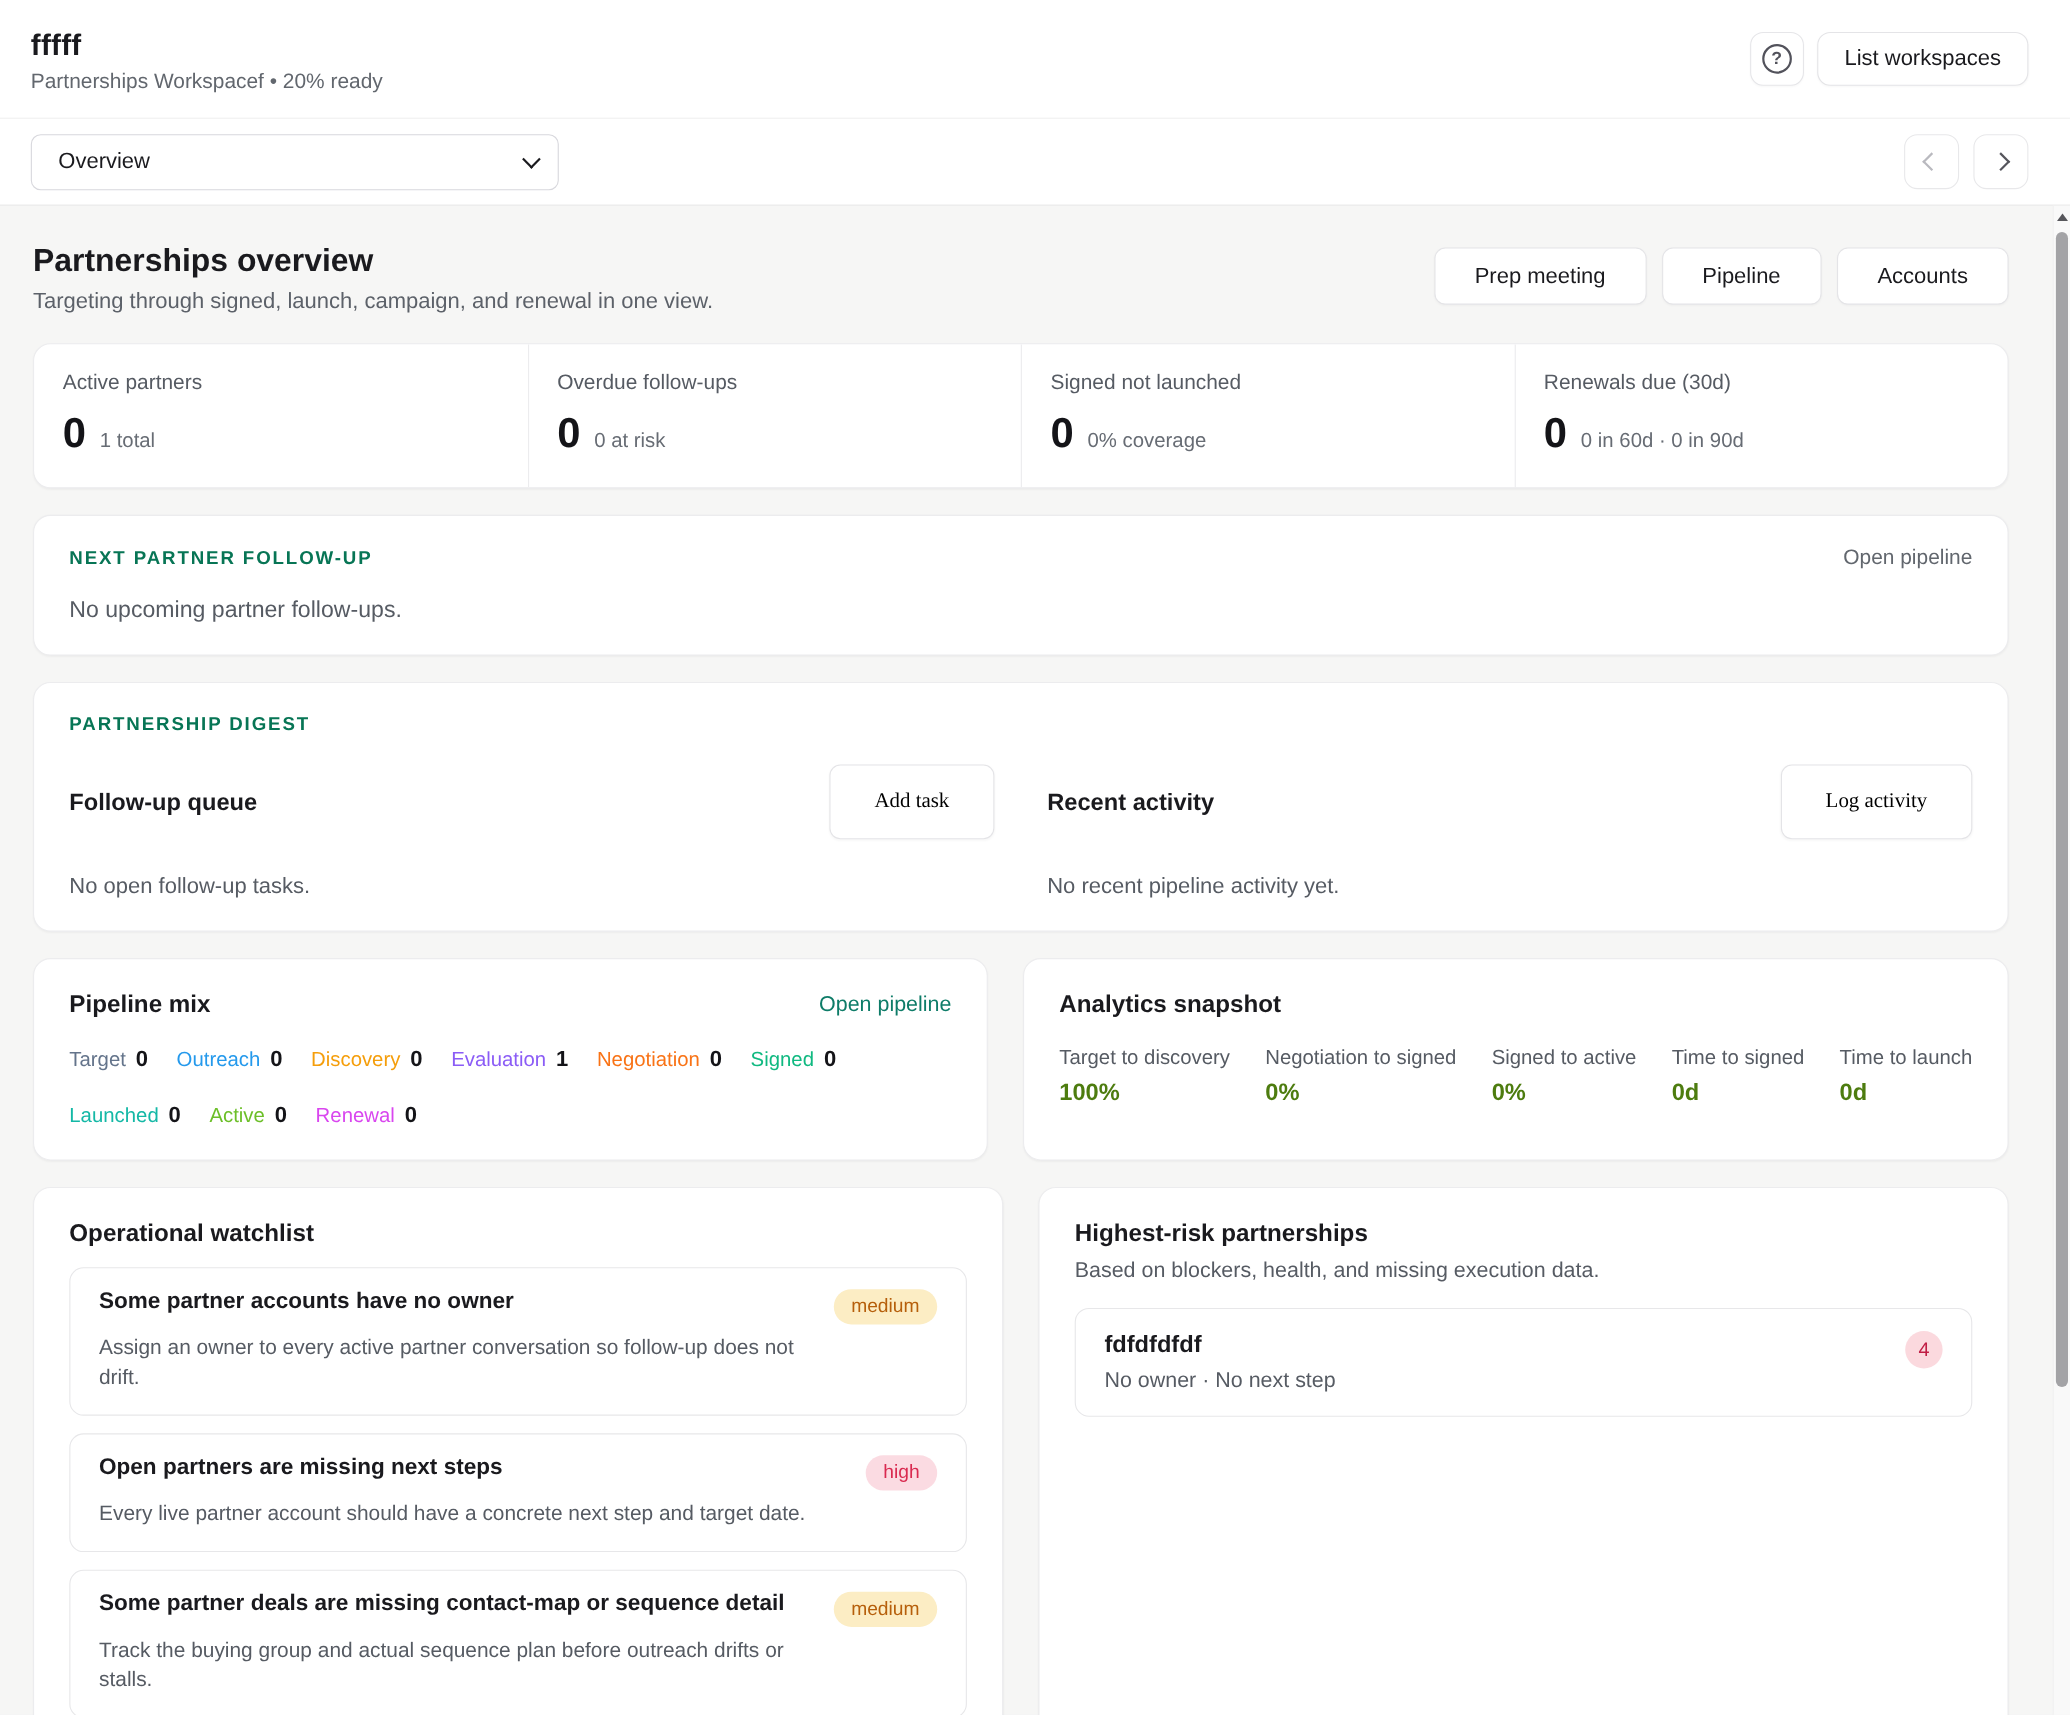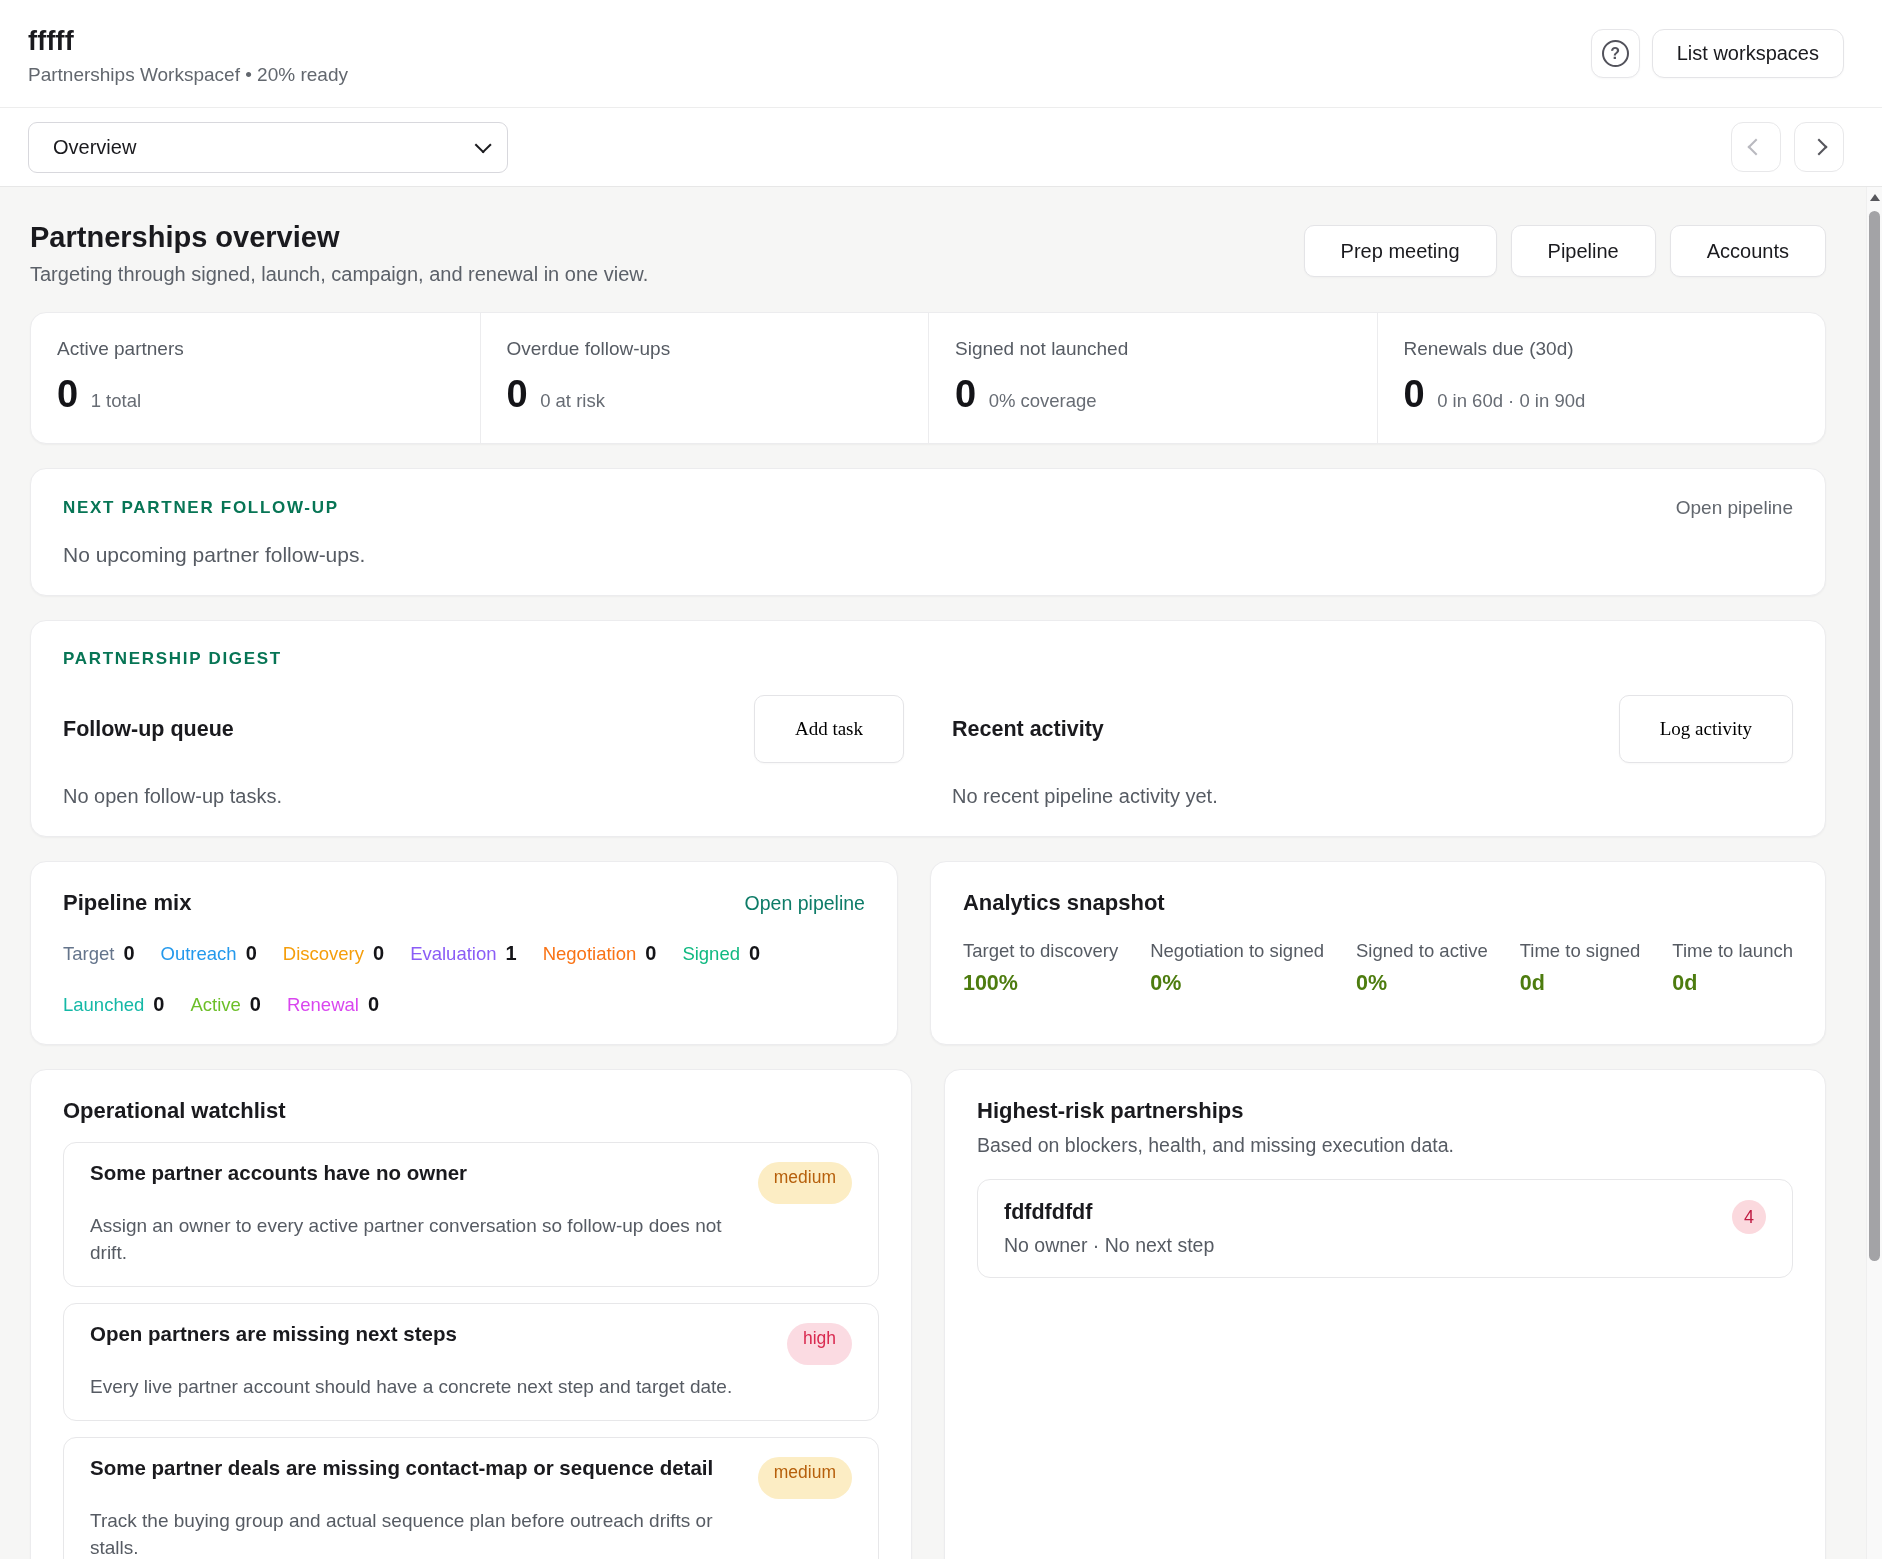--- a/index.html
+++ b/index.html
@@ -89,40 +89,40 @@
   .empty-text { font-size:21px; color:#565b63; margin-top:24px; }
   
   .digest-grid { display:grid; grid-template-columns:1fr 1fr; column-gap:48px; margin-top:26px; }
   .digest-head { display:flex; justify-content:space-between; align-items:center; }
   .digest-title { font-size:21.5px; font-weight:700; }
   .small-btn {
     background:#fff; border:1px solid #e4e4e7; border-radius:10px;
     height:68px; padding:0 40px; font-size:19px; font-family:Liberation Serif, serif; cursor:pointer;
     box-shadow:0 1px 2px rgba(0,0,0,.03); white-space:nowrap;
   }
-  .digest-empty { font-size:20px; color:#565b63; margin-top:22px; }
+  .digest-empty { font-size:20px; color:#565b63; margin-top:32px; }
   
   .grid2 { display:grid; grid-template-columns:1fr 1fr; gap:32px; margin-bottom:24px; }
   .grid2 .card { margin-bottom:0; }
   .card-title { font-size:22px; font-weight:700; }
   
   .stages { display:flex; flex-wrap:wrap; column-gap:26px; row-gap:28px; margin-top:26px; }
   .stage { display:flex; align-items:baseline; gap:9px; font-size:18.5px; }
   .stage-value { font-weight:700; font-size:20px; color:#141418; }
   
   .metrics { display:flex; gap:32px; margin-top:24px; }
   .metric-label { font-size:18.5px; color:#565b63; white-space:nowrap; }
   .metric-value { font-size:21.5px; font-weight:700; margin-top:9px; color:#4d7c0f; }
   
   .watch-list { margin-top:18px; display:flex; flex-direction:column; gap:16px; }
   .watch-item { border:1px solid #e7e7e9; border-radius:13px; padding:18px 26px 20px 26px; }
   .watch-head { display:flex; justify-content:space-between; align-items:flex-start; gap:16px; }
   .watch-title { font-size:20.5px; font-weight:700; }
   .badge {
-    font-size:17.5px; padding:5px 16px 16px 16px; border-radius:999px; white-space:nowrap; margin-top:1px;
+    font-size:17.5px; padding:5px 16px 6px 16px; border-radius:999px; white-space:nowrap; margin-top:1px;
   }
   .badge[data-severity="medium"] { background:#fcedc4; color:#b65f0b; }
   .badge[data-severity="high"]   { background:#fbdbe2; color:#d92a50; }
   .watch-desc { font-size:19px; line-height:27px; color:#565b63; margin-top:8px; padding-right:90px; }
   
   .risk-sub { font-size:19.5px; color:#565b63; margin-top:10px; }
   .risk-item {
     border:1px solid #e7e7e9; border-radius:13px; padding:20px 26px;
     margin-top:22px; display:flex; justify-content:space-between; align-items:flex-start; cursor:pointer;
   }

